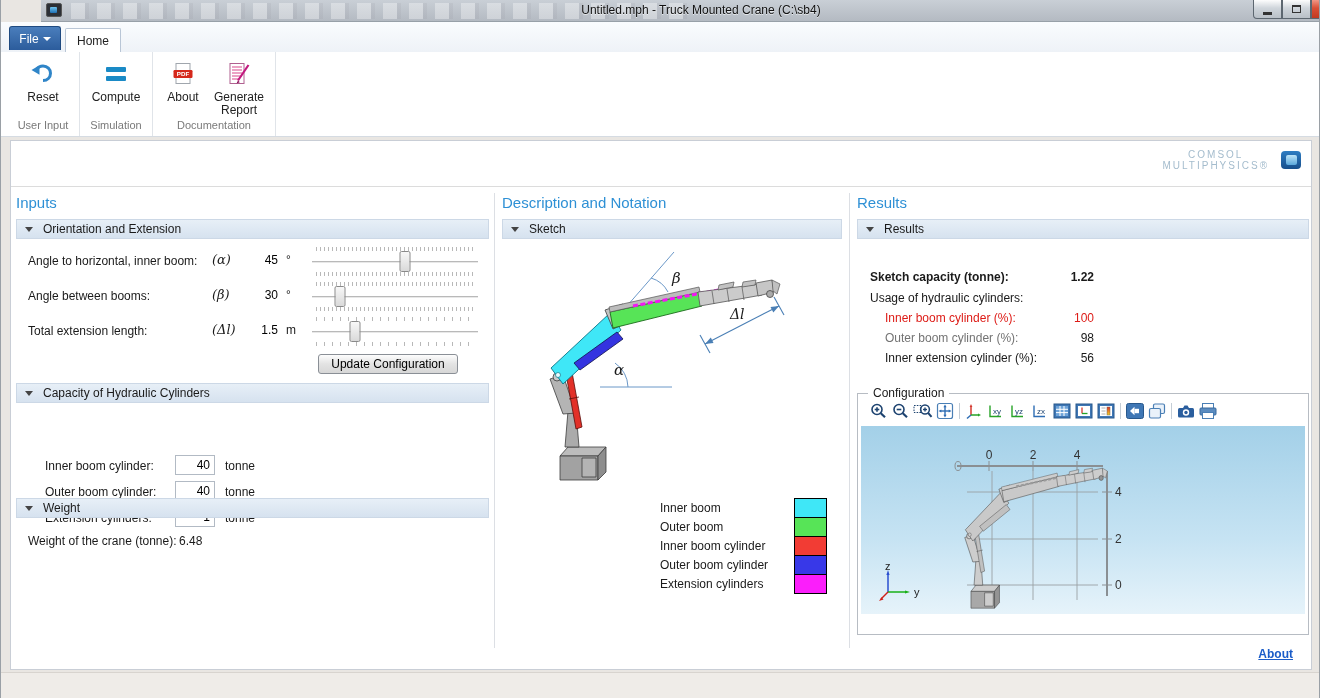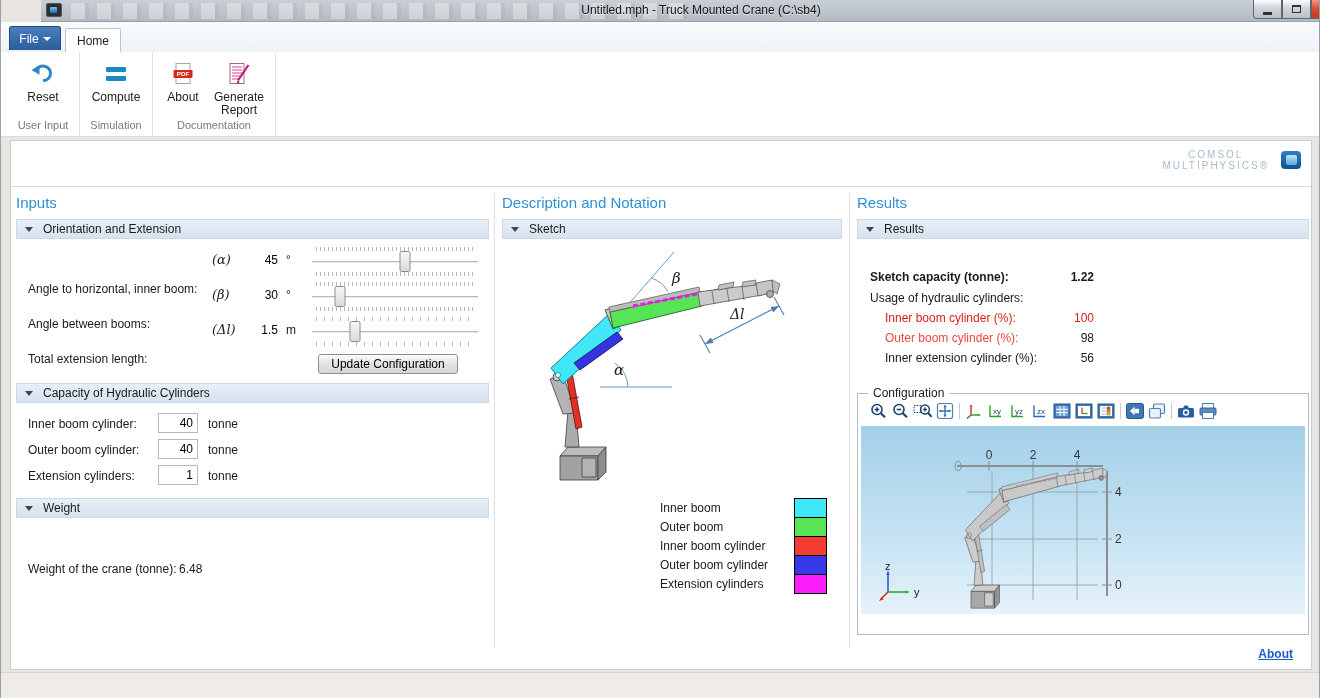--- a/index.html
+++ b/index.html
@@ -47,35 +47,35 @@
   .card { position:absolute; left:9px; top:140px; width:1302px; height:530px; background:#fff; border:1px solid #c9ced6; }
   .pagetitle { position:absolute; left:6px; top:12px; font-size:17px; color:#2e90d5; }
   .titlerule { position:absolute; left:0; top:45px; width:1300px; height:1px; background:#dcdcdc; }
   .vdiv { position:absolute; top:52px; height:455px; width:1px; background:#dcdfe4; }
   .colheading { position:absolute; top:53px; font-size:15px; color:#2e90d5; }
   .secbar { position:absolute; height:20px; background:linear-gradient(#e7eff7,#d6e2ef); border:1px solid #ccd8e6; display:flex; align-items:center; padding-left:8px; gap:10px; }
   .secbar .tri { width:0; height:0; border-left:4px solid transparent; border-right:4px solid transparent; border-top:5px solid #444; }
   .secbar .seclabel { font-size:12px; color:#1a1a1a; }
   
   .inrow { position:absolute; left:5px; width:473px; height:35px; }
-  .inrow .lbl { position:absolute; left:12px; top:10px;margin-top:28px; }
+  .inrow .lbl { position:absolute; left:12px; top:10px; }
   .inrow .sym { position:absolute; left:196px; top:8px; font-family:"DejaVu Serif", serif; font-style:italic; font-size:13px; }
   .inrow .val { position:absolute; left:228px; top:9px; width:34px; text-align:right; border:none; background:transparent; font:12px "Liberation Sans",sans-serif; }
   .inrow .unit { position:absolute; left:270px; top:9px; }
   .slider { position:absolute; left:296px; top:2px; width:166px; height:31px; cursor:pointer; }
   .ticks { position:absolute; left:4px; right:4px; height:4px;
     background:repeating-linear-gradient(90deg,#b8b8b8 0 1px, transparent 1px 4px); }
   .ticks.top { top:1px; } .ticks.bot { bottom:1px; }
   .ticks.sparse { background:repeating-linear-gradient(90deg,#b8b8b8 0 1px, transparent 1px 8px); }
   .track { position:absolute; left:0; right:0; top:15px; height:2px; background:#b9b9b9; border-bottom:1px solid #e8e8e8; }
   .thumb { position:absolute; top:5px; width:11px; height:21px; transform:translateX(-50%);
     background:linear-gradient(#f8f8f8,#d9d9d9); border:1px solid #8a8a8a; border-radius:2px; }
   .updbtn { position:absolute; left:307px; top:213px; width:140px; height:20px; background:linear-gradient(#fdfdfd,#e3e3e3 50%,#d7d7d7);
     border:1px solid #8a8f96; border-radius:3px; font:12px "Liberation Sans",sans-serif; cursor:pointer; }
-  .caprow { position:absolute; left:5px; width:473px; height:26px; }
+  .caprow { position:absolute; left:22px; width:473px; height:26px;margin-top:42px; }
   .caprow .lbl { position:absolute; left:12px; top:6px; }
   .caprow input { position:absolute; left:142px; top:2px; width:40px; height:20px; border:1px solid #b2bac4; text-align:right;
     font:12px "Liberation Sans",sans-serif; padding-right:4px; }
   .caprow .unit { position:absolute; left:192px; top:6px; }
   .wrow .lbl { position:absolute; left:12px; top:4px; }
   .wrow .val { position:absolute; left:163px; top:4px; }
   
   .legrow { position:absolute; height:20px; }
   .legrow .ltext { position:absolute; left:158px; top:3px; }
   .legrow .swatch { position:absolute; left:292px; top:0; width:33px; height:20px; border:1px solid #000; }
@@ -376,21 +376,21 @@
     <span class="val">1.22</span>
   </div>
   <div class="resrow" style="top:150px">
     <span class="lbl">Usage of hydraulic cylinders:</span>
   </div>
   <div class="resrow" style="top:170px">
     <span class="lbl ind" style="color: rgb(221, 28, 23);">Inner boom cylinder (%):</span>
     <span class="val" style="color: rgb(221, 28, 23);">100</span>
   </div>
   <div class="resrow" style="top:190px">
-    <span class="lbl ind" style="color: #ef4444; text-align: right;">Outer boom cylinder (%):</span>
+    <span class="lbl ind" style="color: #737373; text-align: right;">Outer boom cylinder (%):</span>
     <span class="val" style="color: rgb(26, 26, 26);">98</span>
   </div>
   <div class="resrow" style="top:210px">
     <span class="lbl ind" style="color: rgb(26, 26, 26);">Inner extension cylinder (%):</span>
     <span class="val" style="color: rgb(26, 26, 26);">56</span>
   </div>
 
   <div class="cfg">
     <span class="cfglabel">Configuration</span>
 

